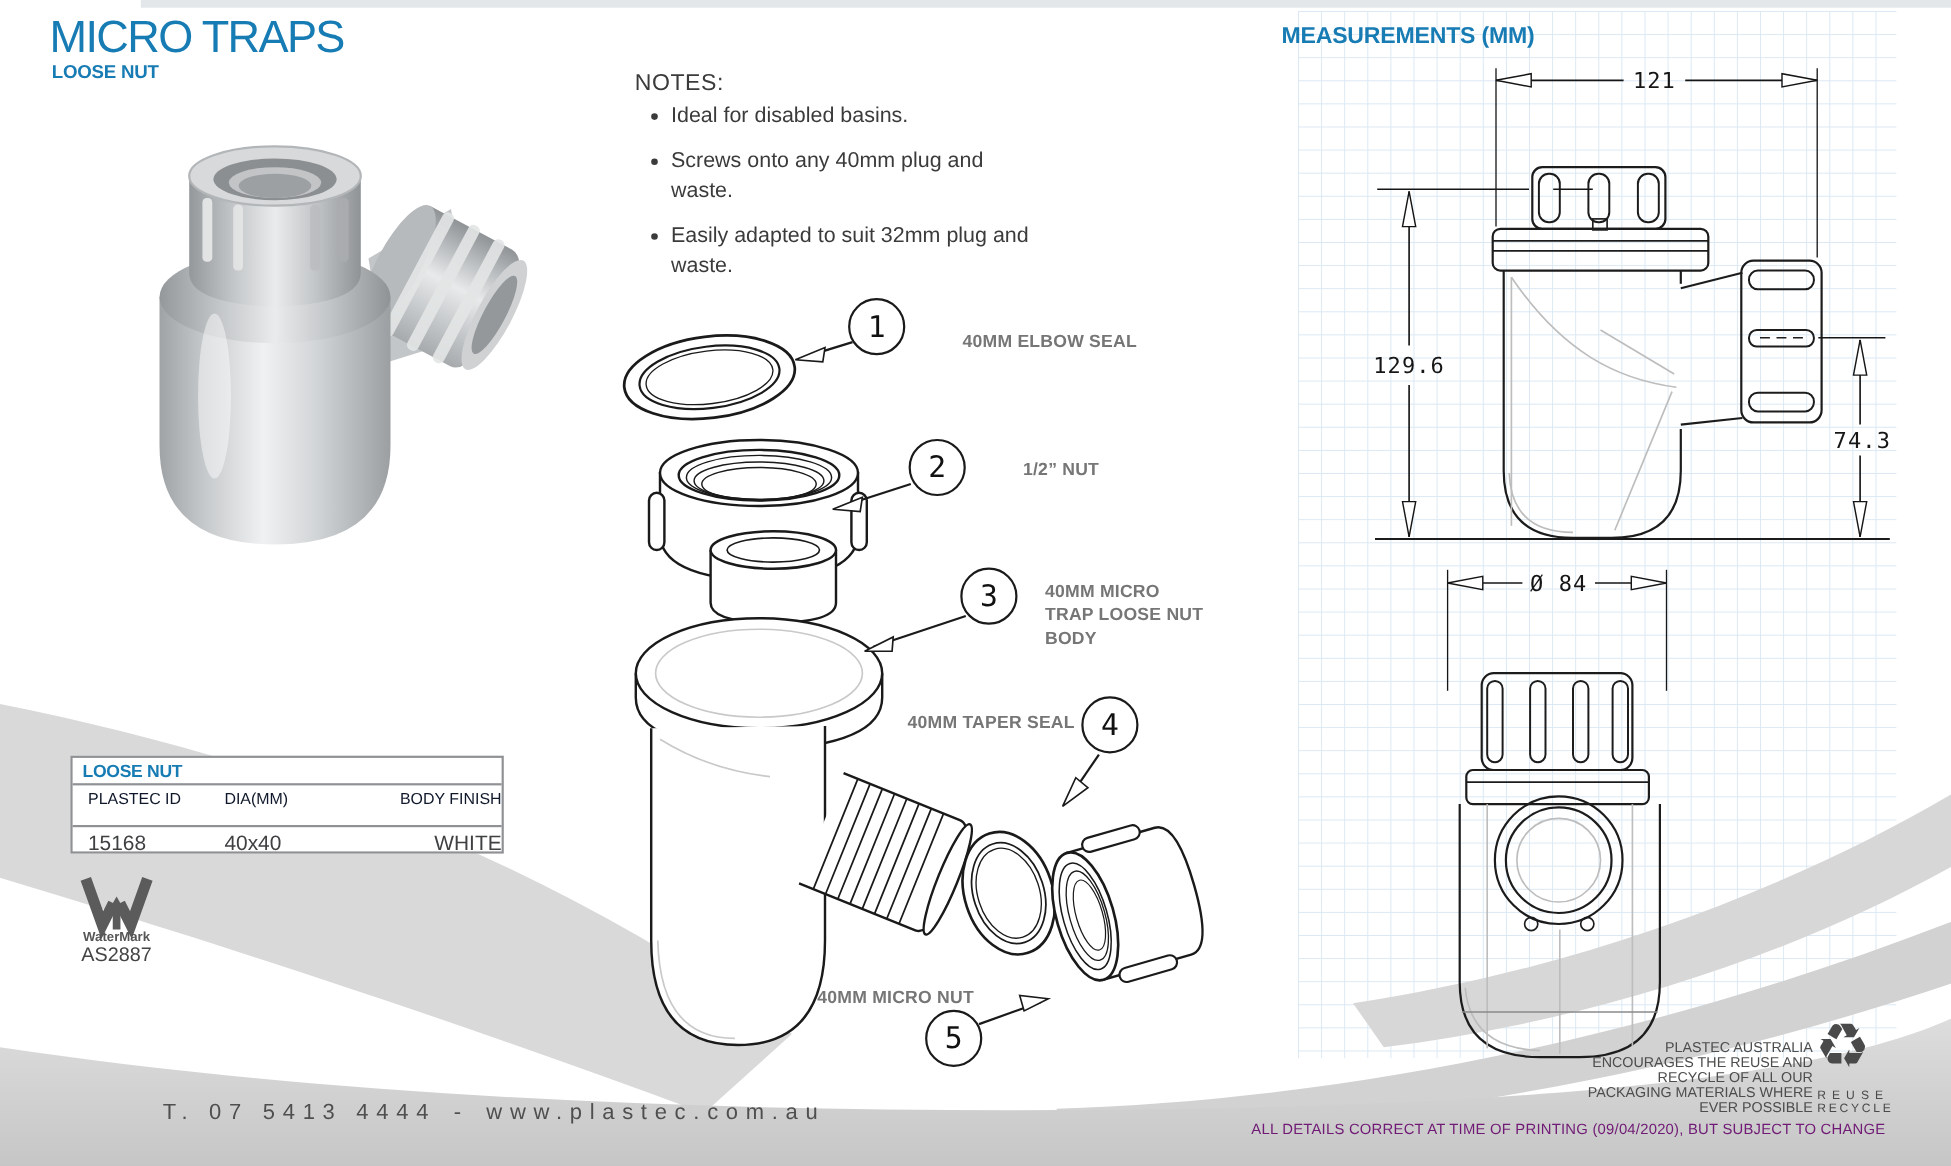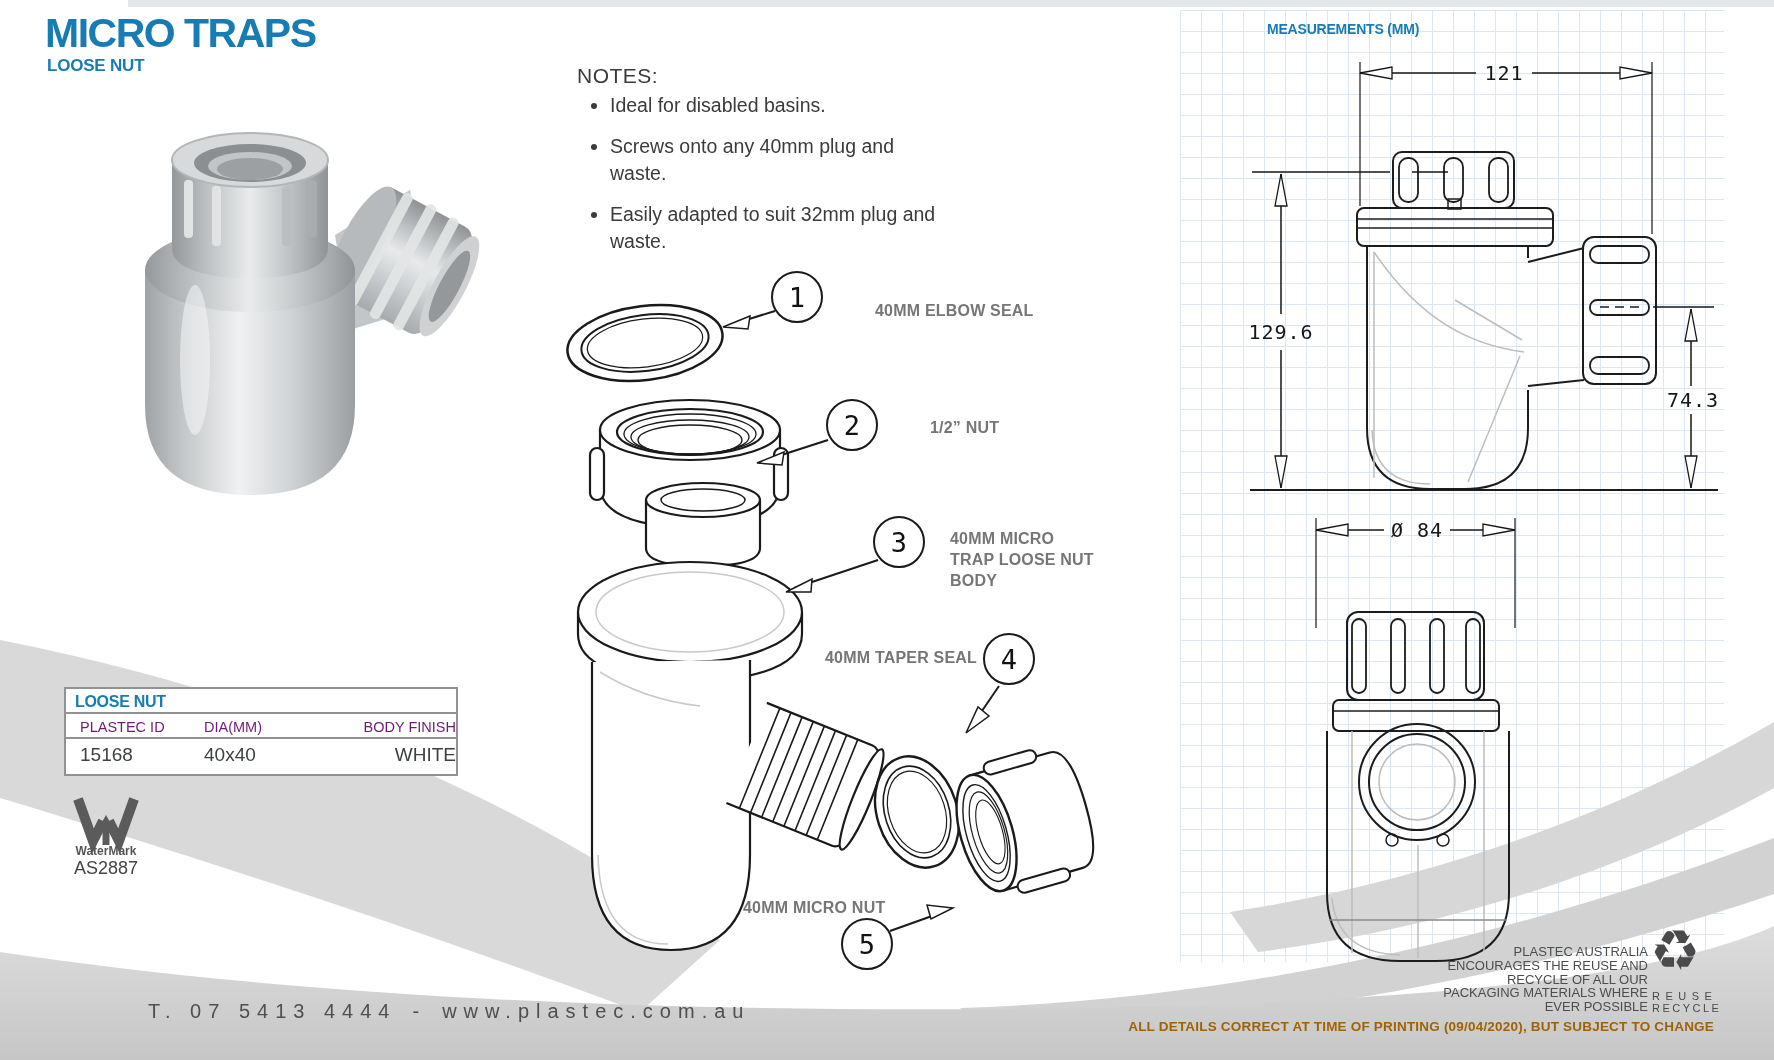--- a/index.html
+++ b/index.html
@@ -17,23 +17,23 @@
   
   .grid-panel {
     left:1180px; top:10px; width:544px; height:952px; z-index:1;
     background-image:
       linear-gradient(to right, #dbe8f3 1px, transparent 1px),
       linear-gradient(to bottom, #dbe8f3 1px, transparent 1px);
     background-size: 21px 21px;
   }
 
   
-  .title { left:45px; top:10px; font-size:41px; font-weight:bold; letter-spacing:-1.5px; color:#187cb4; z-index:4; }
+  .title { left:45px; top:10px; font-size:41px; font-weight:normal; letter-spacing:-1.5px; color:#187cb4; z-index:4; }
   .subtitle { left:47px; top:56px; font-size:17px; font-weight:bold; letter-spacing:-0.2px; color:#187cb4; z-index:4; }
-  .meas-heading { left:1267px; top:21px; font-size:14px; font-weight:bold; color:#187cb4; z-index:4; letter-spacing:-0.2px; }
+  .meas-heading { left:1165px; top:21px; font-size:21px; font-weight:bold; color:#187cb4; z-index:4; letter-spacing:-0.2px; }
 
   
   .notes-heading { left:577px; top:46px; font-size:21px; color:#3b3b3b; z-index:4; letter-spacing:0.5px;margin-top:18px; }
   .notes-list { left:580px; top:92px; width:375px; z-index:4; }
   .notes-list ul { list-style:disc; padding-left:30px; }
   .notes-list li { font-size:19.5px; color:#3b3b3b; margin-bottom:14px; line-height:27px; }
 
   
   .photo-svg { left:100px; top:90px; z-index:3; }
   .exploded-svg { left:520px; top:260px; z-index:3; }
@@ -56,32 +56,32 @@
   .part-label { position:absolute; color:#767676; font-weight:bold; font-size:16px; z-index:4; letter-spacing:0.2px; line-height:21px; }
   .pl1 { left:875px; top:300px; } .pl2 { left:930px; top:417px; }
   .pl3 { left:950px; top:528px; width:150px; } .pl4 { left:825px; top:647px; } .pl5 { left:743px; top:897px; }
 
   
   .spec-table {
     left:64px; top:687px; width:394px; height:89px; background:#fff;
     border:2px solid #8f9194; z-index:4;
   }
   .spec-title { height:25px; line-height:26px; padding-left:9px; color:#187cb4; font-weight:bold; font-size:16px; border-bottom:2px solid #8f9194; letter-spacing:-0.3px; }
-  .spec-head { display:flex; height:25px; line-height:27px; border-bottom:2px solid #8f9194; color:#701a75; font-size:14.5px; }
+  .spec-head { display:flex; height:38px; line-height:27px; border-bottom:2px solid #8f9194; color:#0f172a; font-size:14.5px; }
   .spec-row { display:flex; height:32px; line-height:31px; color:#3f4042; font-size:19px; }
   .col1 { width:124px; padding-left:14px; } .col2 { width:110px; padding-left:14px; } .col3 { flex:1; padding-left:14px;text-align:right; }
 
   
   .phone-bar { left:148px; top:1000px; z-index:4; font-size:20px; color:#4f4f4f; letter-spacing:7px; white-space:nowrap; }
   .phone-bar .sep { margin:0 16px; }
   .recycle-note { right:126px; top:945px; z-index:4; text-align:right; font-size:13px; line-height:13.8px; color:#4d4d4d; }
   .recycle-icon { left:1650px; top:922px; z-index:4; font-size:56px; line-height:58px; color:#4a4a4a; }
   .recycle-labels { left:1652px; top:990px; z-index:4; color:#4a4a4a; font-size:11px; font-weight:normal; }
   .recycle-labels .ru { letter-spacing:5.5px; } .recycle-labels .rc { letter-spacing:2.5px; }
-  .disclaimer { right:60px; top:1019px; z-index:4; font-size:13.5px; font-weight:bold; color:#a16207; letter-spacing:0.2px; }
+  .disclaimer { right:60px; top:1019px; z-index:4; font-size:13.5px; font-weight:normal; color:#701a75; letter-spacing:0.2px; }
 </style>
 </head>
 <body>
 
 <div class="page">
 
   <div class="layer top-strip"></div>
   <div class="layer grid-panel"></div>
 
   <svg class="layer swoosh-svg" width="1774" height="1060" viewBox="0 0 1774 1060">

